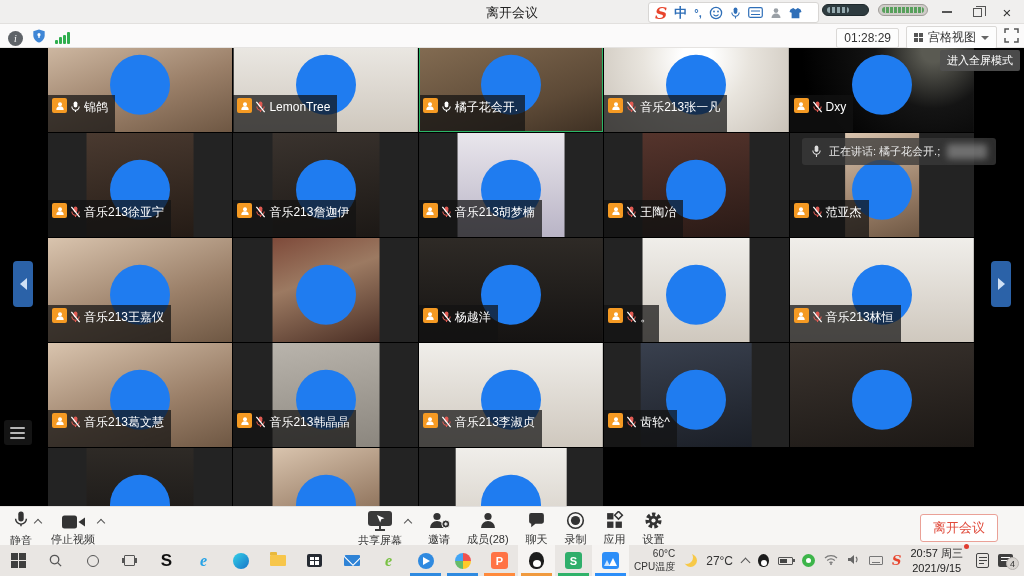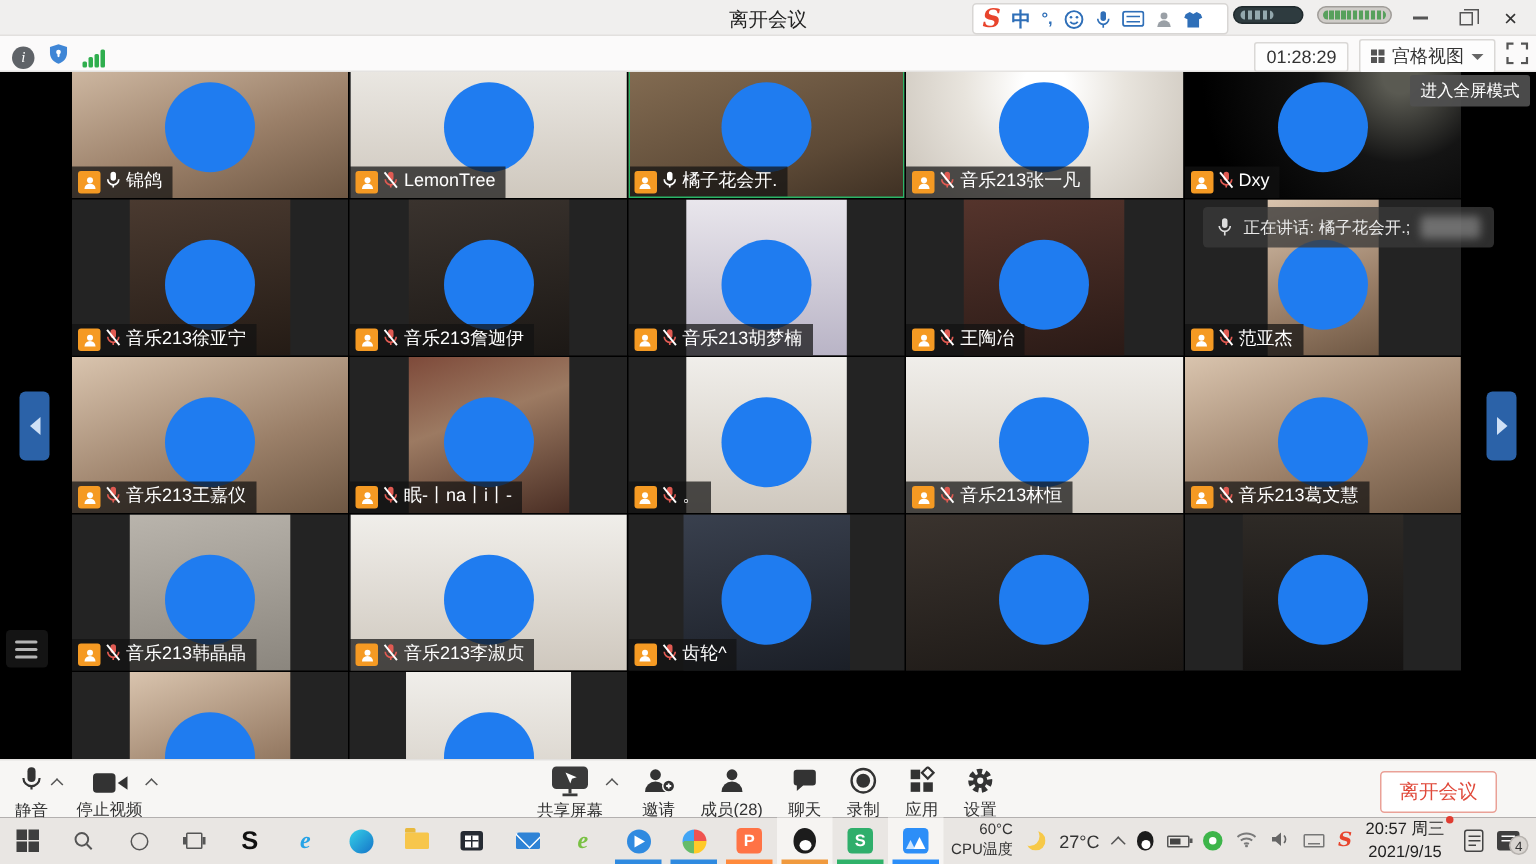--- a/index.html
+++ b/index.html
@@ -64,21 +64,21 @@
   .v-brightcool { background:linear-gradient(180deg,#e9e6ec,#b9b4c6); }
   .v-tan { background:linear-gradient(160deg,#8a7257,#5c4936 70%,#3e3023); }
   .v-black { background:radial-gradient(circle at 78% 22%,#5a5a52 0 7%,#141414 35%,#000 80%); }
   .v-darkwarm { background:linear-gradient(170deg,#4a3a30,#241b15); }
   .v-dim { background:linear-gradient(170deg,#3a332e,#1c1815); }
   .v-cool { background:linear-gradient(170deg,#b9b4ac,#8b867e); }
   .v-darkred { background:linear-gradient(170deg,#55342c,#2a1a16); }
   .v-redroom { background:linear-gradient(160deg,#7e4a3a,#9c7a62 40%,#4a2e24); }
   .v-dark { background:linear-gradient(180deg,#2e2a26,#151312); }
   .v-darkblue { background:linear-gradient(170deg,#39404e,#1b1f27); }
-  .plabel { position:absolute; left:0; bottom:0; display:flex; align-items:flex-start; gap:3px; background:rgba(18,18,18,.72); color:#fff; font-size:12px; line-height:1; padding:3px 7px 3px 4px; max-width:96%; white-space:nowrap; overflow:hidden; }
+  .plabel { position:absolute; left:0; bottom:0; display:flex; align-items:flex-end; gap:3px; background:rgba(18,18,18,.72); color:#fff; font-size:12px; line-height:1; padding:3px 7px 19px 4px; max-width:96%; white-space:nowrap; overflow:hidden; }
   .member-badge { width:15px; height:15px; border-radius:2px; background:#f59a23; display:flex; align-items:center; justify-content:center; flex:0 0 auto; }
   .mic-slot { display:flex; align-items:center; flex:0 0 auto; }
   .avatar-circle { position:absolute; left:50%; top:50%; transform:translate(-50%,-42%); width:60px; height:60px; border-radius:50%; background:#1f7cf0; color:#fff; font-size:14px; display:flex; align-items:center; justify-content:center; }
 
   
   #toast { position:absolute; left:802px; top:90px; width:194px; height:27px; background:rgba(58,58,58,.78); border-radius:3px; display:flex; align-items:center; gap:7px; padding:0 9px; z-index:20; }
   #toast .tx { color:#e9e9e9; font-size:11px; white-space:nowrap; }
   #toast .blur-blob { width:40px; height:15px; background:rgba(170,170,170,.5); border-radius:3px; filter:blur(3px); }
   .nav-arrow { position:absolute; top:213px; width:20px; height:46px; background:#2b62a8; border-radius:4px; display:flex; align-items:center; justify-content:center; z-index:20; }
   #nav-left { left:13px; } #nav-right { right:13px; }
@@ -483,36 +483,40 @@
                 <line x1="6" y1="10" x2="6" y2="12" stroke="#e05a52" stroke-width="1.2"></line>
                 <line x1="1.5" y1="1" x2="10.5" y2="12" stroke="#fff" stroke-width="1.4"></line>
               </svg>
             </span>
         <span class="pname">音乐213王嘉仪</span>
       </div>
     </div>
         <div class="cell">
       <div class="video v-redroom" style="width: 58%;"></div>
       <div class="avatar-circle" hidden=""></div>
-      <div class="plabel">
-        <span class="member-badge" hidden="">
-              <svg width="10" height="10" viewBox="0 0 10 10">
-                <circle cx="5" cy="3.2" r="2" fill="#fff"></circle>
-                <path d="M1.3 9a3.7 3.7 0 0 1 7.4 0z" fill="#fff"></path>
-              </svg>
-            </span>
-        <span class="mic-slot">
-              <svg width="11" height="12" viewBox="0 0 12 13">
-                <rect x="4" y="0.5" width="4" height="6.5" rx="2" fill="#e05a52"></rect>
-                <path d="M2 6a4 4 0 0 0 8 0" fill="none" stroke="#e05a52" stroke-width="1.2"></path>
-                <line x1="6" y1="10" x2="6" y2="12" stroke="#e05a52" stroke-width="1.2"></line>
-                <line x1="1.5" y1="1" x2="10.5" y2="12" stroke="#fff" stroke-width="1.4"></line>
-              </svg>
-            </span>
-        <span class="pname">眠-丨na丨i丨-</span>
+    </div>
+        <div class="cell">
+      <div class="video v-dark" style="width: 100%;"></div>
+      <div class="avatar-circle" hidden=""></div>
+      <div class="plabel">
+        <span class="member-badge" hidden="">
+              <svg width="10" height="10" viewBox="0 0 10 10">
+                <circle cx="5" cy="3.2" r="2" fill="#fff"></circle>
+                <path d="M1.3 9a3.7 3.7 0 0 1 7.4 0z" fill="#fff"></path>
+              </svg>
+            </span>
+        <span class="mic-slot">
+              <svg width="11" height="12" viewBox="0 0 12 13">
+                <rect x="4" y="0.5" width="4" height="6.5" rx="2" fill="#e05a52"></rect>
+                <path d="M2 6a4 4 0 0 0 8 0" fill="none" stroke="#e05a52" stroke-width="1.2"></path>
+                <line x1="6" y1="10" x2="6" y2="12" stroke="#e05a52" stroke-width="1.2"></line>
+                <line x1="1.5" y1="1" x2="10.5" y2="12" stroke="#fff" stroke-width="1.4"></line>
+              </svg>
+            </span>
+        <span class="pname">杨越洋</span>
       </div>
     </div>
         <div class="cell">
       <div class="video v-bright" style="width: 58%;"></div>
       <div class="avatar-circle" hidden=""></div>
       <div class="plabel">
         <span class="member-badge" hidden="">
               <svg width="10" height="10" viewBox="0 0 10 10">
                 <circle cx="5" cy="3.2" r="2" fill="#fff"></circle>
                 <path d="M1.3 9a3.7 3.7 0 0 1 7.4 0z" fill="#fff"></path>

